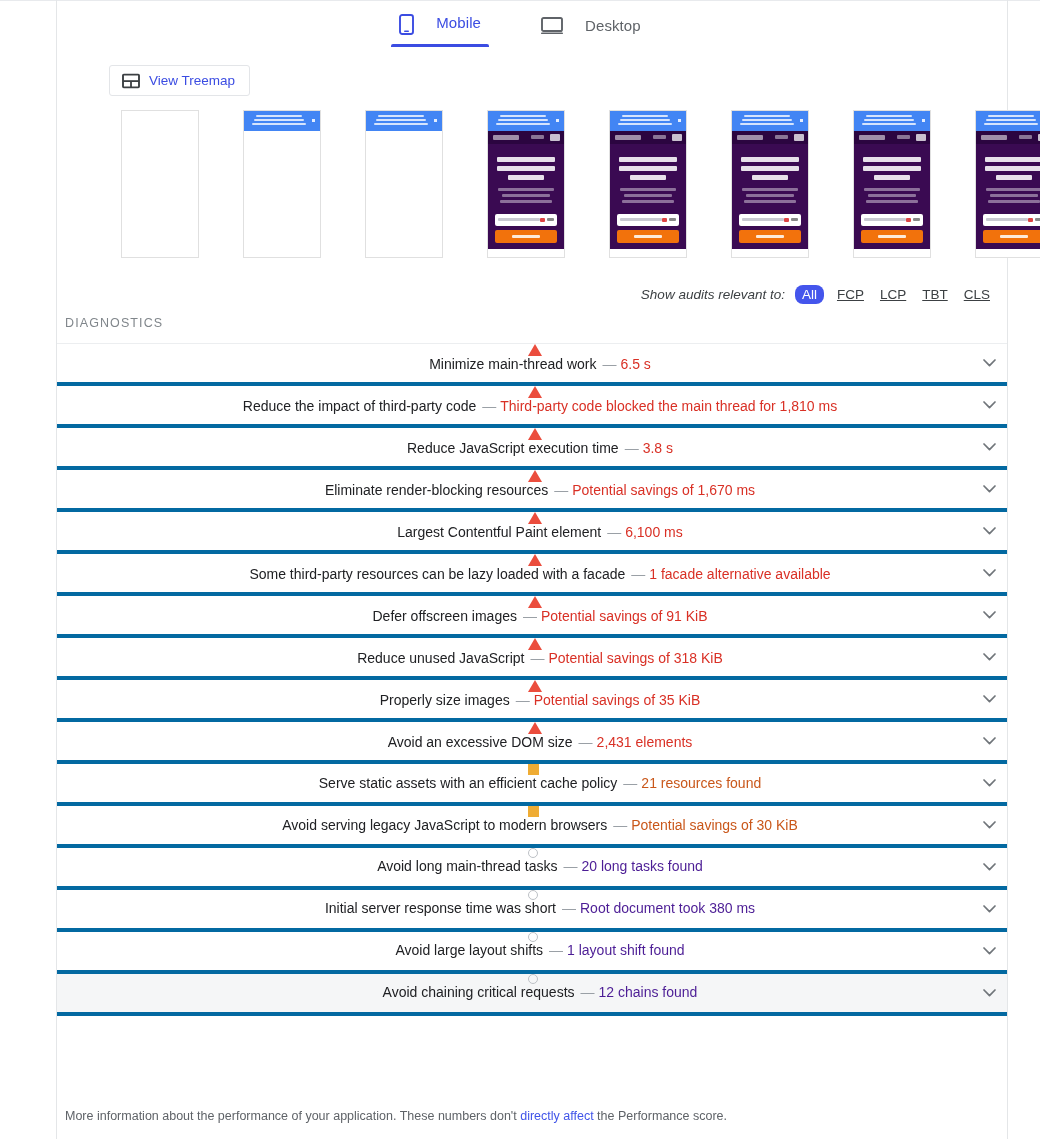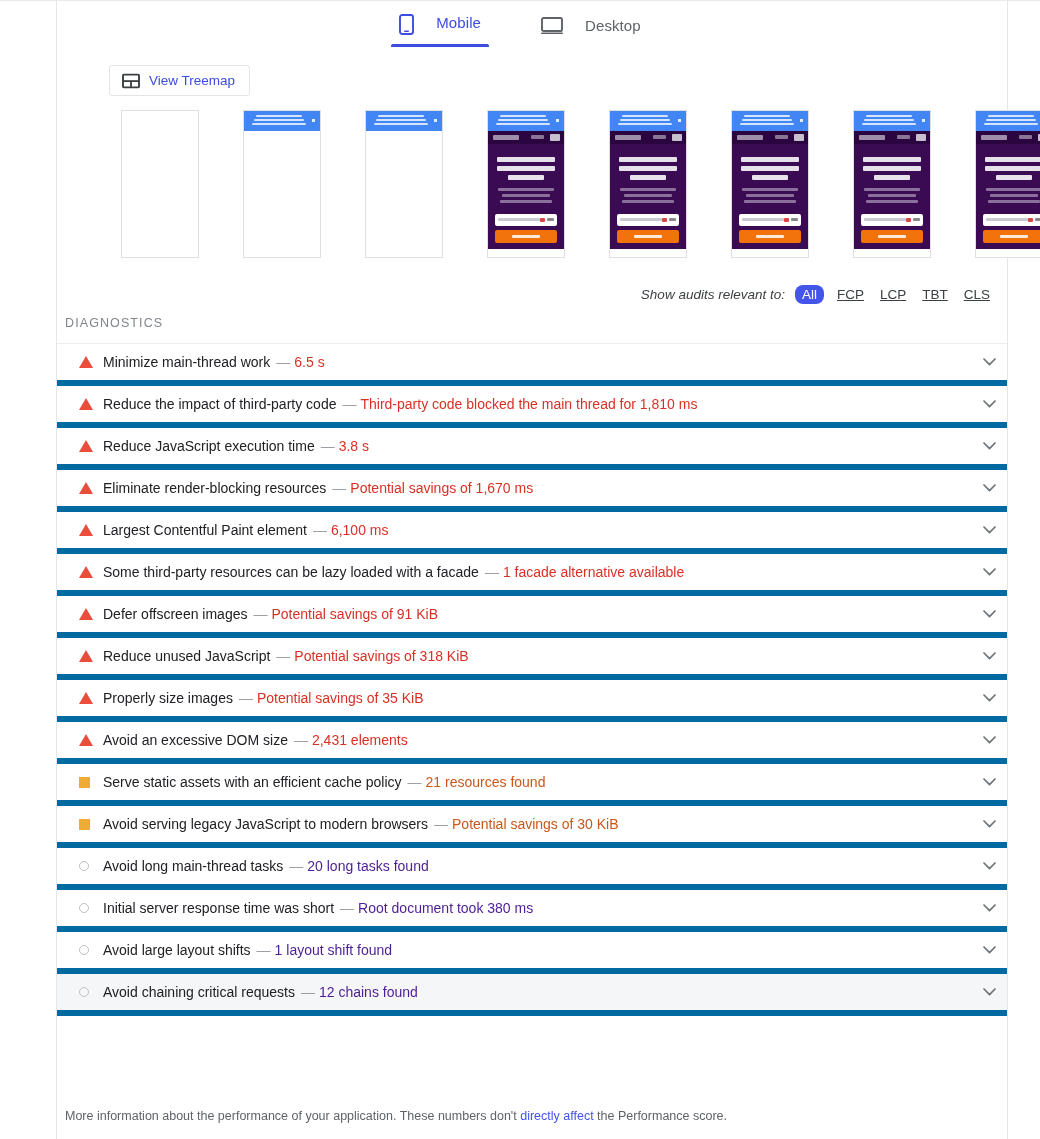--- a/index.html
+++ b/index.html
@@ -174,24 +174,25 @@
     text-transform: uppercase;
   }
   .audit-list {
     position: absolute; top: 343px; left: 0; right: 0;
     border-top: 1px solid #eceef0;
   }
   .audit {
     position: relative;
     height: 42px;
     display: flex; align-items: center;
-    border-bottom: 6px solid #0369a1;
+    border-bottom: 4px solid #0369a1;
     padding: 0 8px 0 22px;
     cursor: pointer;
     background: #fff;
+    flex-direction: column;
   }
   .audit.hovered { background: #f5f6f7; }
   .audit-icon {
     flex: 0 0 auto; width: 22px; display: flex;
     align-items: center; justify-content: flex-start;
   }
   .ic-fail {
     width: 0; height: 0;
     border-left: 7px solid transparent;
     border-right: 7px solid transparent;

